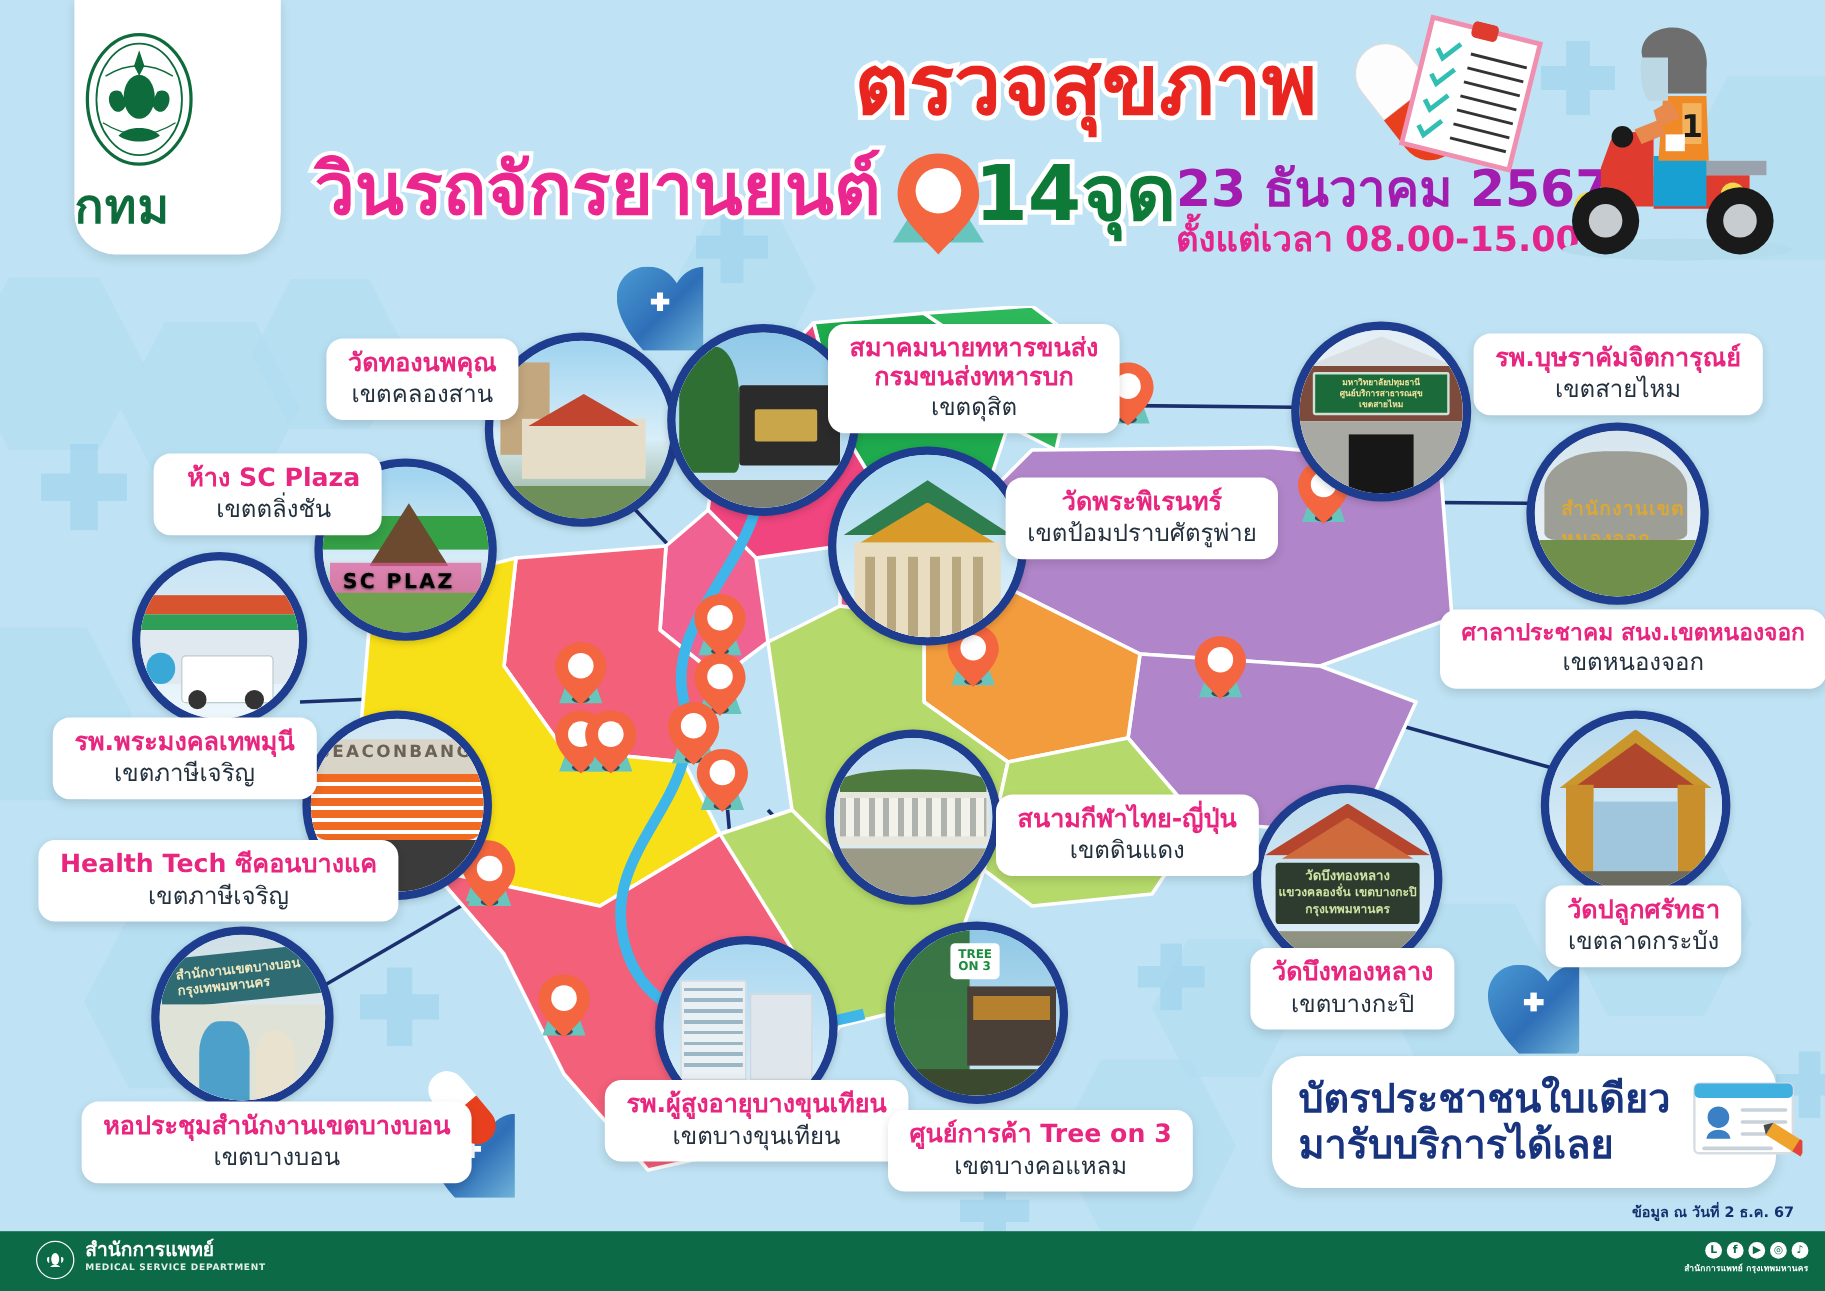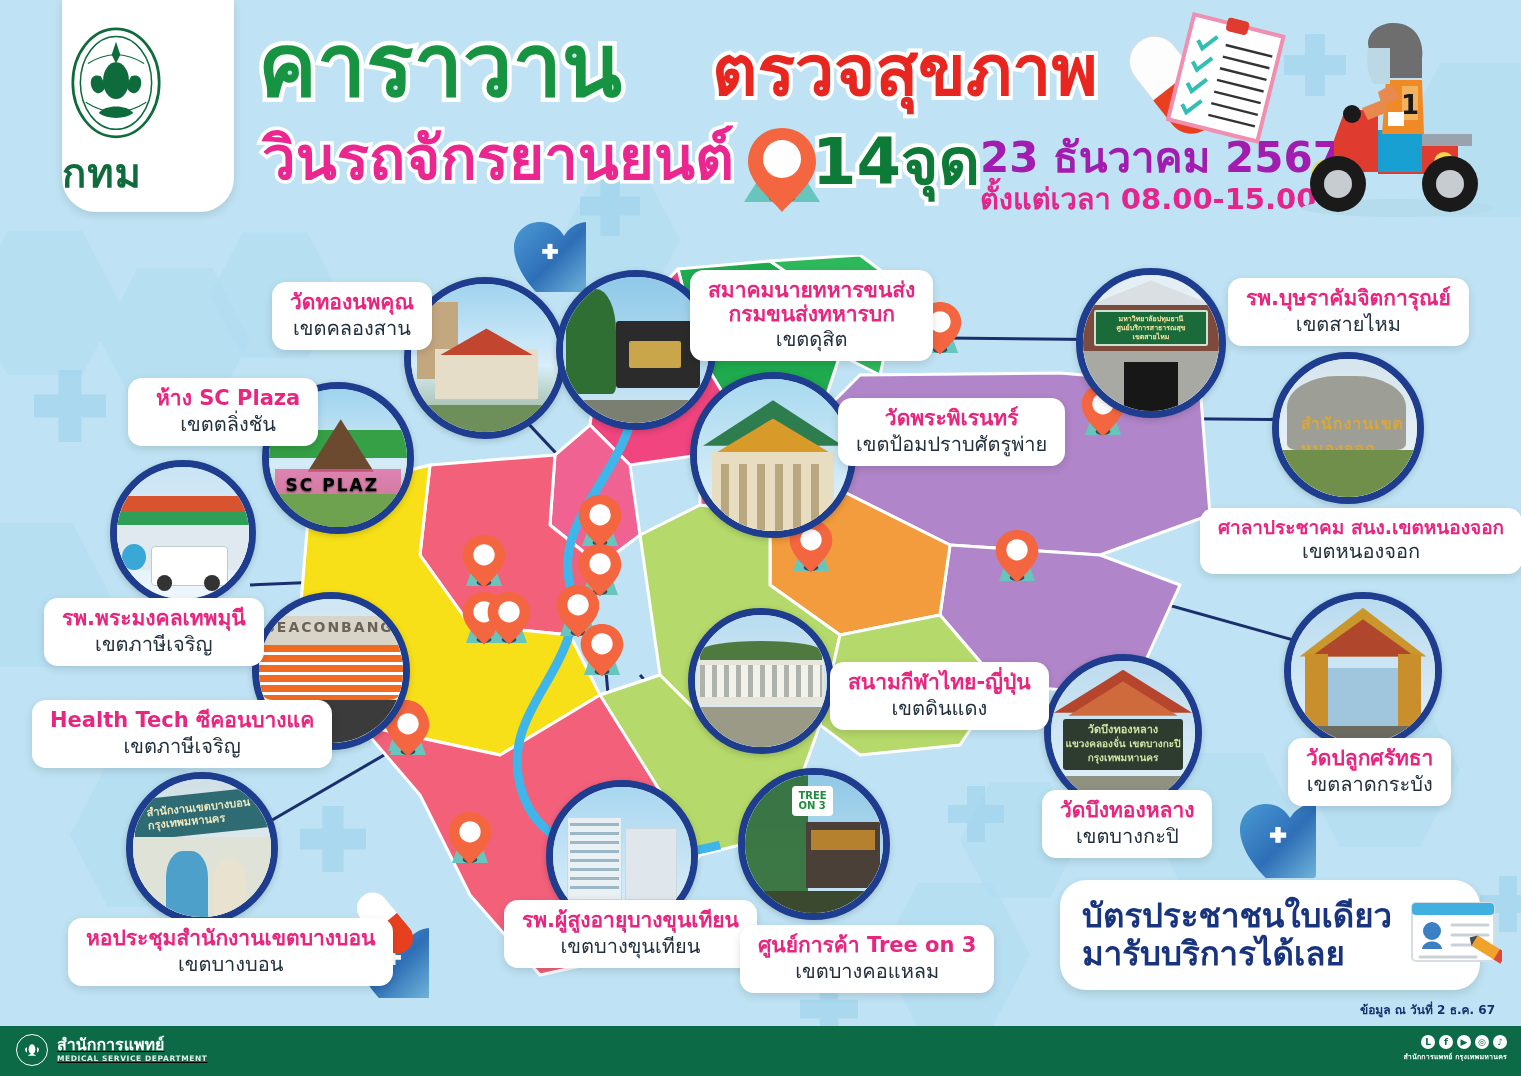--- a/index.html
+++ b/index.html
@@ -69,21 +69,21 @@
   .lbl .t2{ color:#23303d; font-size:20px; display:block; white-space:nowrap; margin-top:2px;}
   
   #idcard-box{ position:absolute; left:1060px; top:880px; width:420px; height:110px;
      background:#fff; border-radius:26px; box-shadow:0 4px 10px rgba(0,0,0,.12);
      display:flex; align-items:center; padding:0 22px; gap:14px; }
   #idcard-box .txt{ color:#18347e; font-weight:bold; font-size:33px; line-height:1.16; white-space:nowrap;}
   #idcard-art{ width:96px; height:80px; flex:none; }
   #asof{ position:absolute; right:26px; top:1000px; font-size:12px; font-weight:bold; color:#15306f; }
   
   #footer{ position:absolute; left:0; bottom:0; width:1521px; height:50px; background:#0c6b46; }
-  #footer .fl{ position:absolute; left:16px; top:8px; display:flex; align-items:center; gap:9px;text-decoration:underline; }
+  #footer .fl{ position:absolute; left:30px; top:8px; display:flex; align-items:flex-start; gap:9px; }
   #footer .fseal{ width:32px; height:32px; border:1.6px solid #fff; border-radius:50%;
      display:flex; align-items:center; justify-content:center; }
   #footer .fname{ color:#fff; font-weight:bold; font-size:16px; line-height:1.05; }
   #footer .fsub{ color:#e2efe9; font-size:7.5px; font-weight:bold; letter-spacing:.6px; }
   #footer .fr{ position:absolute; right:14px; top:9px; text-align:center; }
   #footer .socials{ display:flex; gap:4px; justify-content:flex-end; }
   #footer .sic{ width:14px; height:14px; border-radius:50%; background:#fff; color:#0c6b46;
      font-size:9px; font-weight:bold; display:flex; align-items:center; justify-content:center; line-height:1; }
   #footer .fhandle{ color:#fff; font-size:7px; font-weight:bold; margin-top:2px; letter-spacing:.2px;}
 </style>
@@ -376,21 +376,20 @@
         <path d="M34 86 C 40 78 60 78 66 86 C 58 92 42 92 34 86 Z"></path>
       </g>
       <g fill="none" stroke="#0e6b3b" stroke-width="1.1">
         <path d="M24 40 Q 50 24 76 40"></path>
           <path d="M22 76 Q 50 94 78 76"></path>
       </g>
     </svg>
     <div class="kt">กทม</div>
   </div>
 
-  <div class="t-main" id="t-caravan">คาราวาน</div>
   <div class="t-main" id="t-health">ตรวจสุขภาพ</div>
   <div class="t-main" id="t-win">วินรถจักรยานยนต์</div>
 
   <svg id="title-pin" viewBox="0 0 92 100">
     <path d="M8 76 L84 76 L70 54 L22 54 Z" fill="#67c5bd"></path>
     <ellipse cx="46" cy="72" rx="13" ry="5" fill="#3b4a5c"></ellipse>
     <path d="M46 2 C 26 2 12 17 12 36 C 12 56 36 74 46 86 C 56 74 80 56 80 36 C 80 17 66 2 46 2 Z" fill="#f4663f"></path>
     <circle cx="46" cy="33" r="19" fill="#fff"></circle>
   </svg>
 

